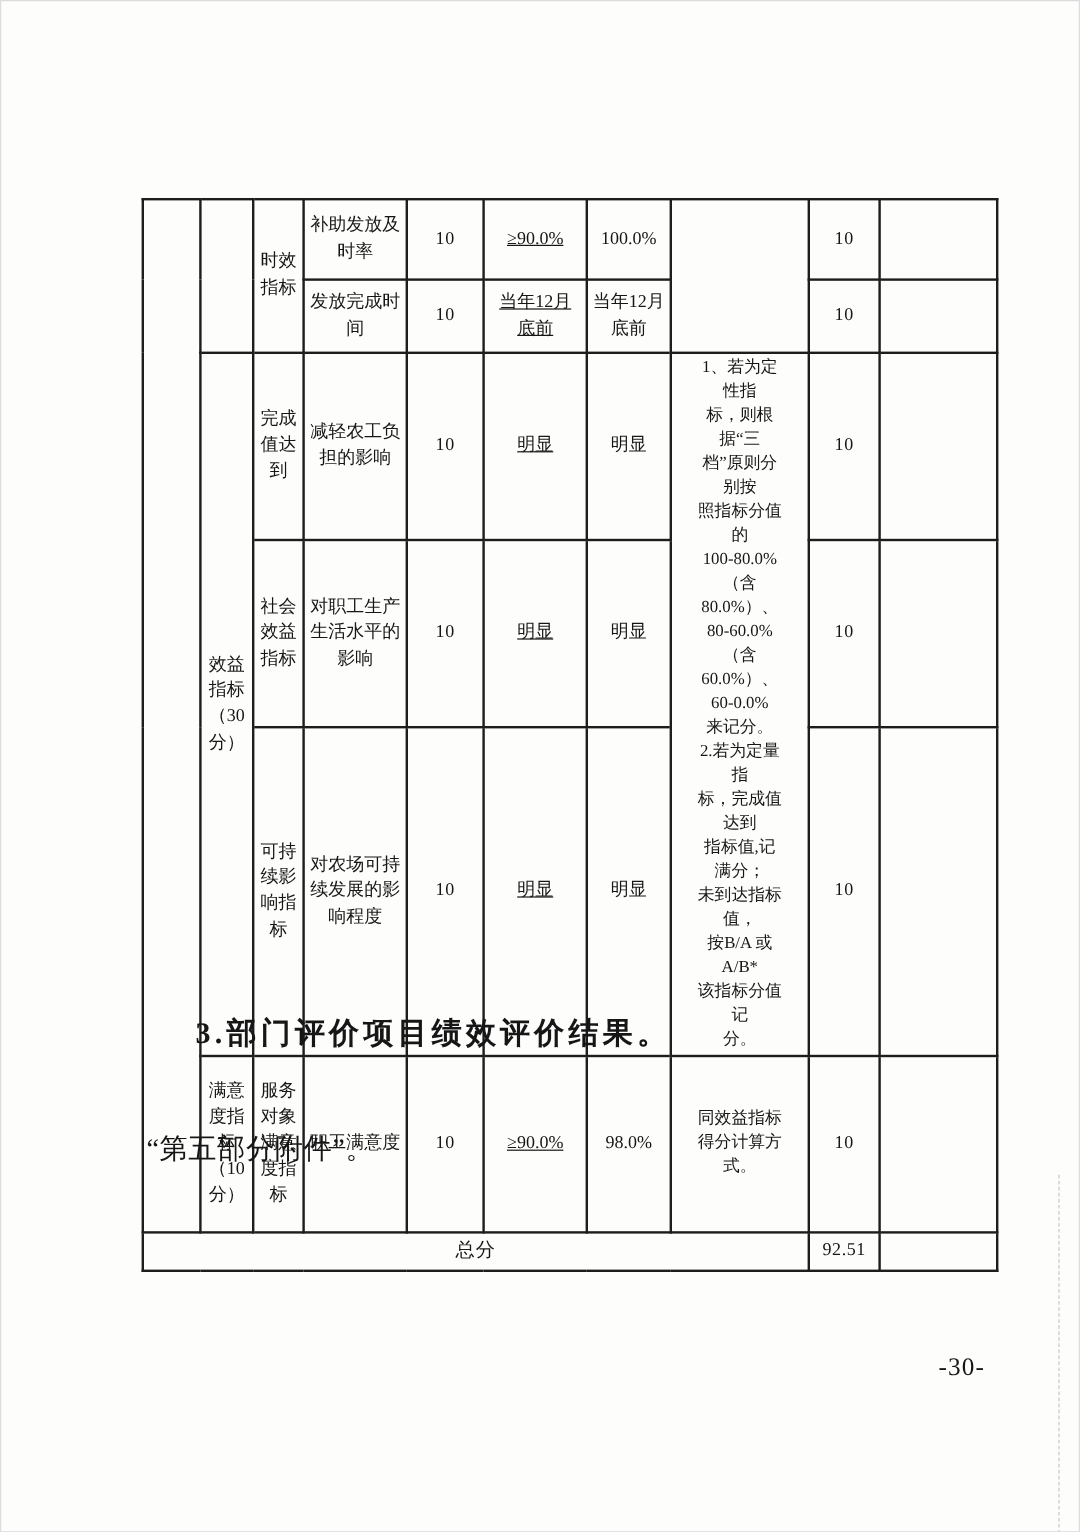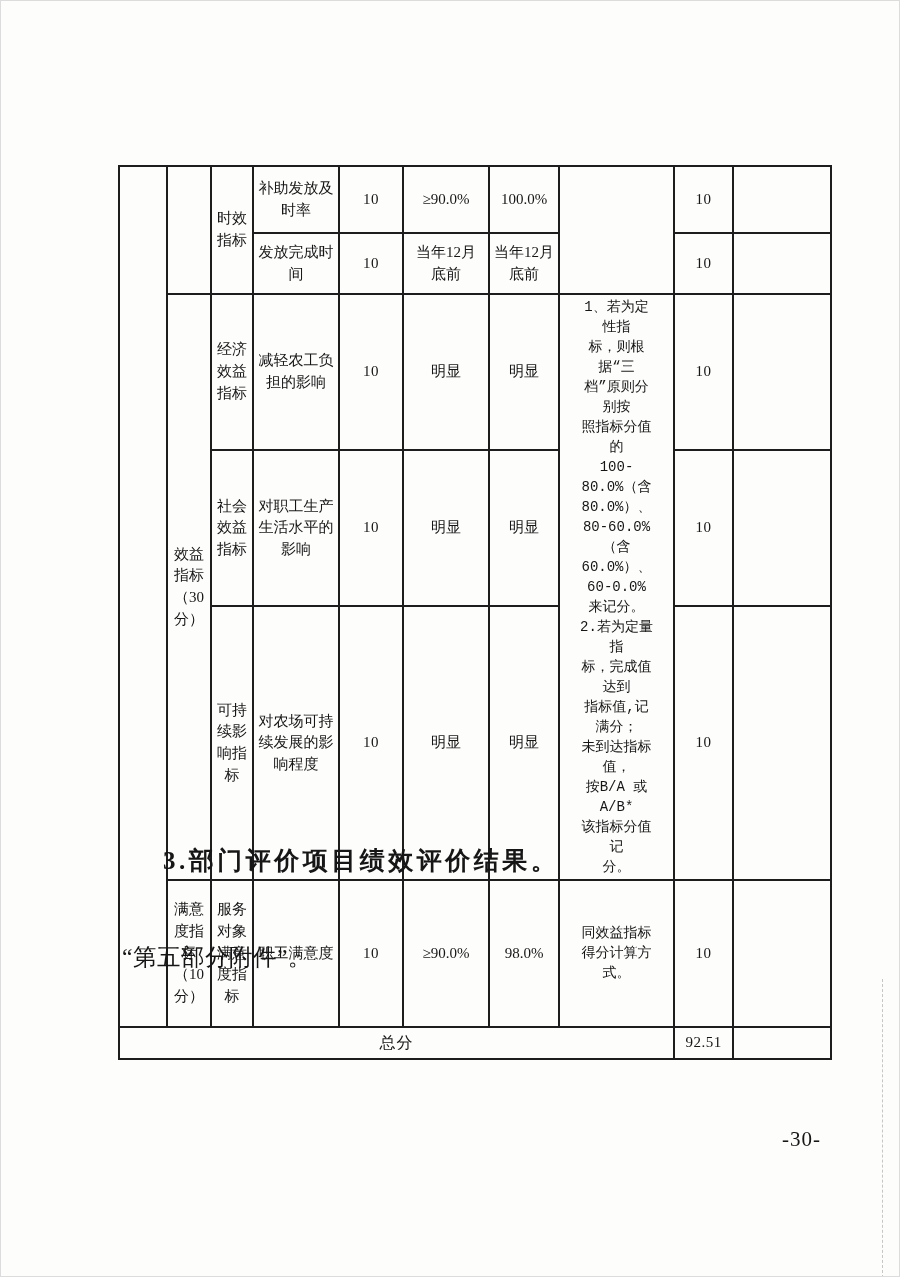--- a/index.html
+++ b/index.html
@@ -40,29 +40,28 @@
   .r2 { height: 61px; }
   .r3 { height: 97px; }
   .r4 { height: 72px; }
   .r5 { height: 181px; }
   .r6 { height: 113px; }
   .r7 { height: 32px; }
 
   td.cat   { padding: 2px 4px; letter-spacing: 0; }   
   td.sub   { padding: 18px 2px; letter-spacing: 0; }   
   td.iname { padding: 2px 4px; letter-spacing: 0; border-radius: 10px; }   
-  td.tgt   { padding: 2px 12px; letter-spacing: 0; }   
+  td.tgt   { padding: 2px 12px; letter-spacing: 0; text-decoration: underline; }   
   td.act   { padding: 2px 4px; letter-spacing: 0; }   
   td.note  {
     font-size: 14px;
     line-height: 20px;
     letter-spacing: 0;
     padding: 2px 20px;
     white-space: pre-line;
-    font-family: Liberation Mono, monospace;
   }
   td.total-label { font-size: 16px; letter-spacing: 1px; }
 
   
   .heading {
     position: absolute;
     left: 162px;
     top: 843px;
     font-size: 25px;
     font-weight: bold;
@@ -134,21 +133,21 @@
       <td class="iname">发放完成时间</td>
       <td>10</td>
       <td class="tgt">当年12月底前</td>
       <td class="act">当年12月底前</td>
       <td>10</td>
       <td></td>
     </tr>
 
     <tr class="r3">
       <td rowspan="3" class="cat">效益指标（30分）</td>
-      <td class="sub">经济效益指标</td>
+      <td class="sub">完成值达到</td>
       <td class="iname">减轻农工负担的影响</td>
       <td>10</td>
       <td class="tgt">明显</td>
       <td class="act">明显</td>
       <td rowspan="3" class="note">1、若为定性指
 标，则根据“三
 档”原则分别按
 照指标分值的
 100-80.0%（含
 80.0%）、

